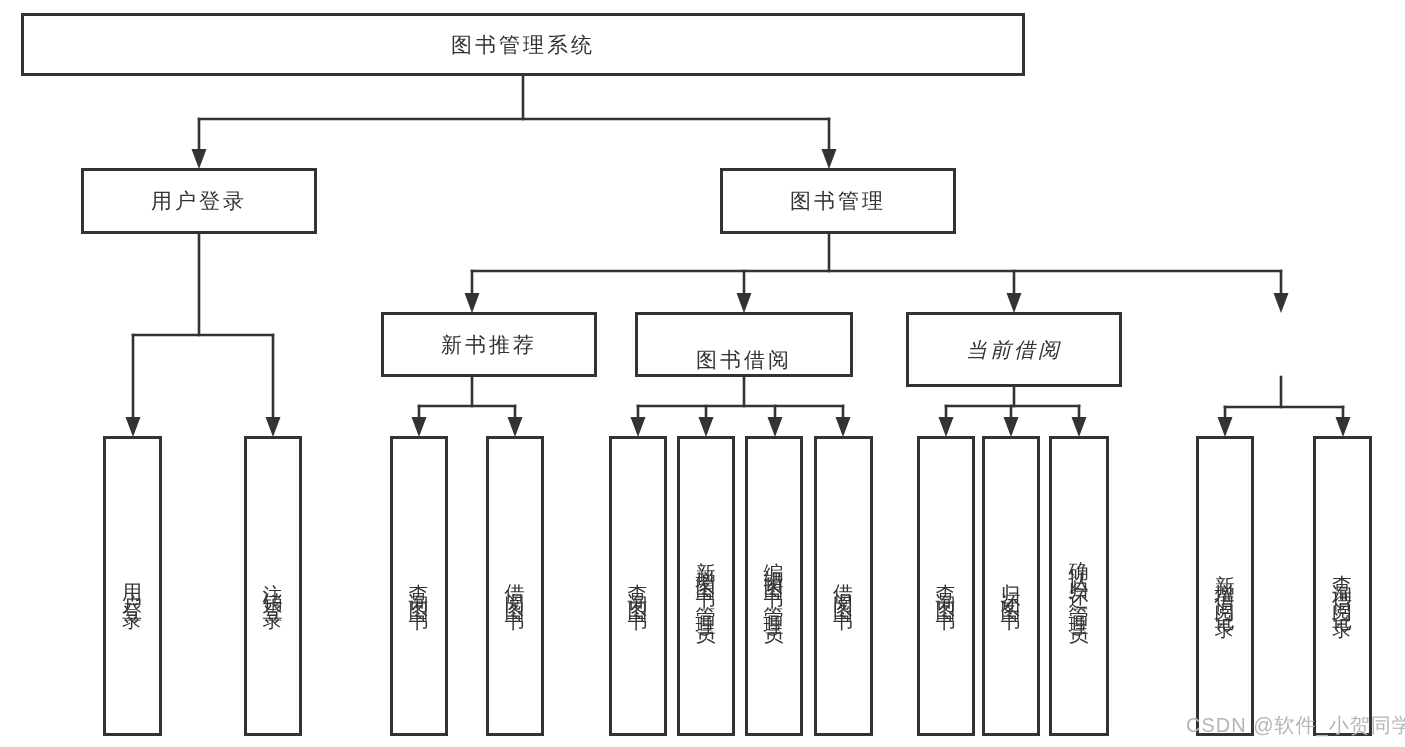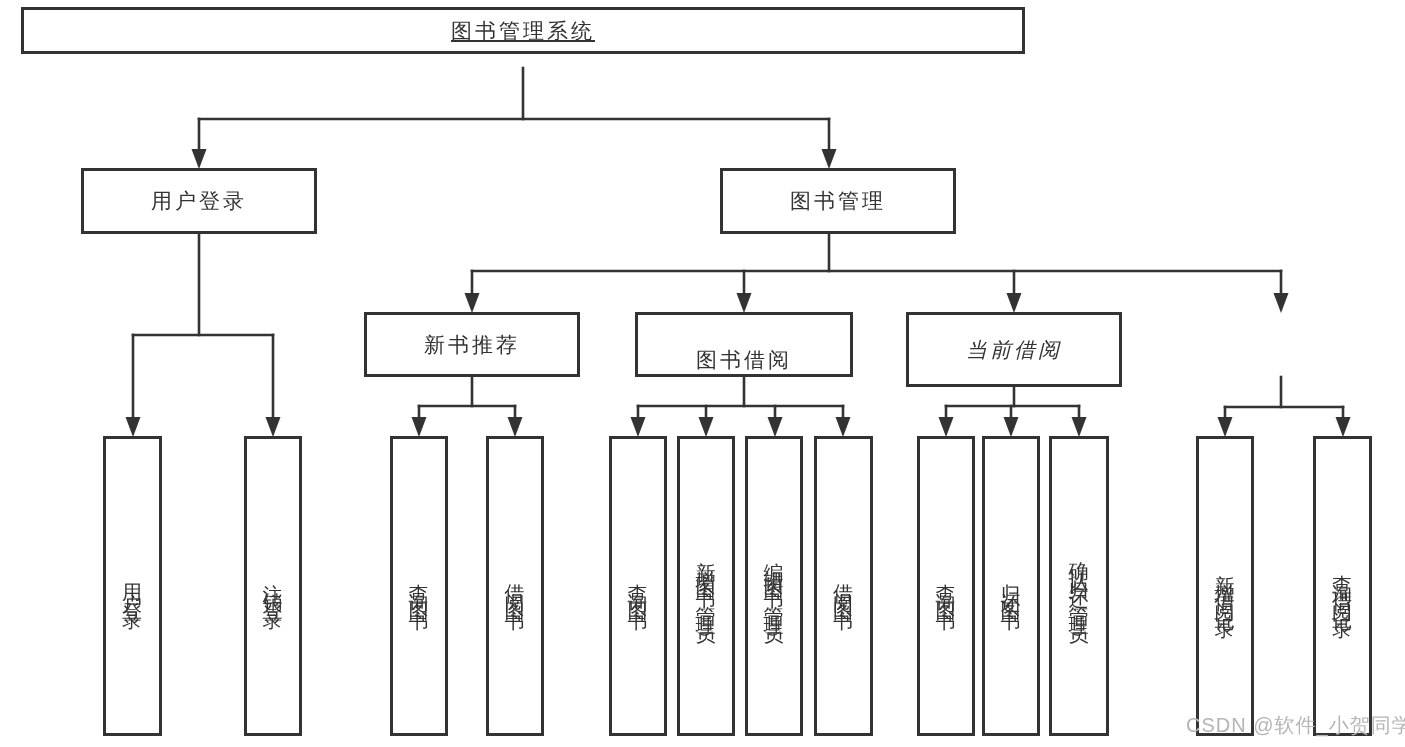--- a/index.html
+++ b/index.html
@@ -88,32 +88,32 @@
     <polygon points="1071.5,417 1086.5,417 1079,437"></polygon>
 
     <line x1="1281" y1="377" x2="1281" y2="407"></line>
     <line x1="1225" y1="407" x2="1343" y2="407"></line>
     <line x1="1225" y1="407" x2="1225" y2="420"></line>
     <line x1="1343" y1="407" x2="1343" y2="420"></line>
     <polygon points="1217.5,417 1232.5,417 1225,437"></polygon>
     <polygon points="1335.5,417 1350.5,417 1343,437"></polygon>
   </svg>
 
-  <div class="box" style="left:21px;top:7px;width:1004px;height:47px;text-decoration:underline;">
+  <div class="box" style="left:21px;top:13px;width:1004px;height:63px;">
     <span>图书管理系统</span>
   </div>
 
   <div class="box" style="left:81px;top:168px;width:236px;height:66px;">
     <span>用户登录</span>
   </div>
   <div class="box" style="left:711px;top:168px;width:236px;height:66px;margin-left:9px;">
     <span>图书管理</span>
   </div>
 
-  <div class="box" style="left:364px;top:312px;width:216px;height:65px;">
+  <div class="box" style="left:381px;top:312px;width:216px;height:65px;">
     <span>新书推荐</span>
   </div>
   <div class="box" style="left:635px;top:312px;width:218px;height:65px;align-items:flex-end;">
     <span>图书借阅</span>
   </div>
   <div class="box" style="left:906px;top:312px;width:216px;height:75px;font-style:italic;">
     <span>当前借阅</span>
   </div>
 
   <div class="vbox" style="left:103px;top:436px;width:59px;height:300px;">

